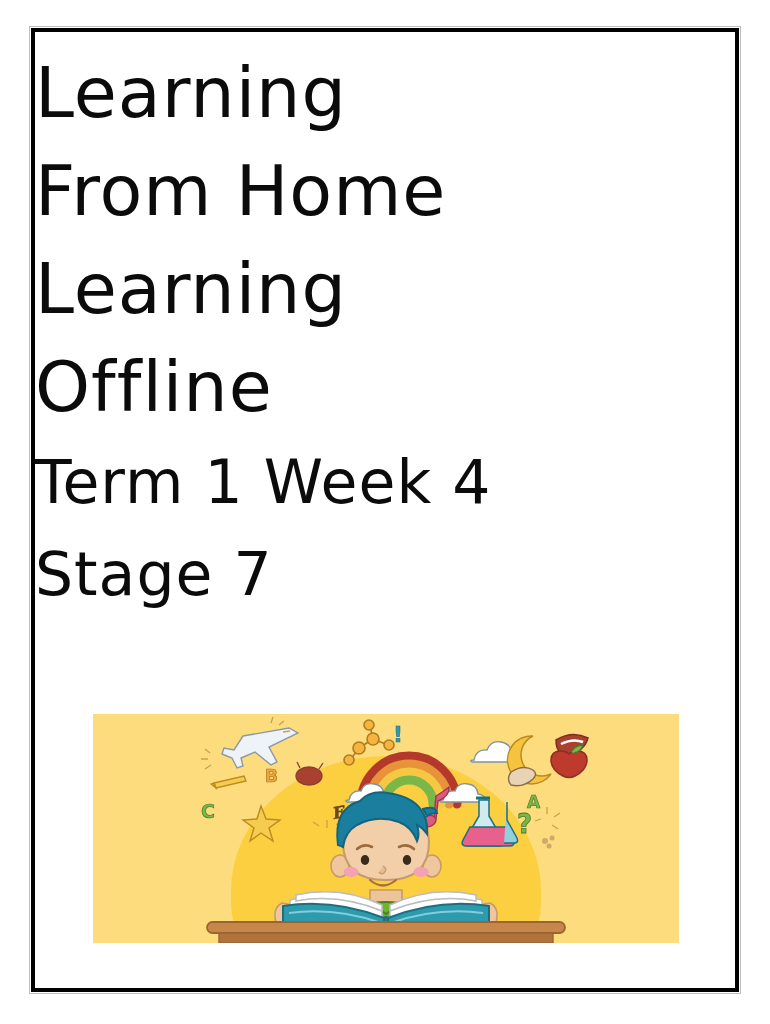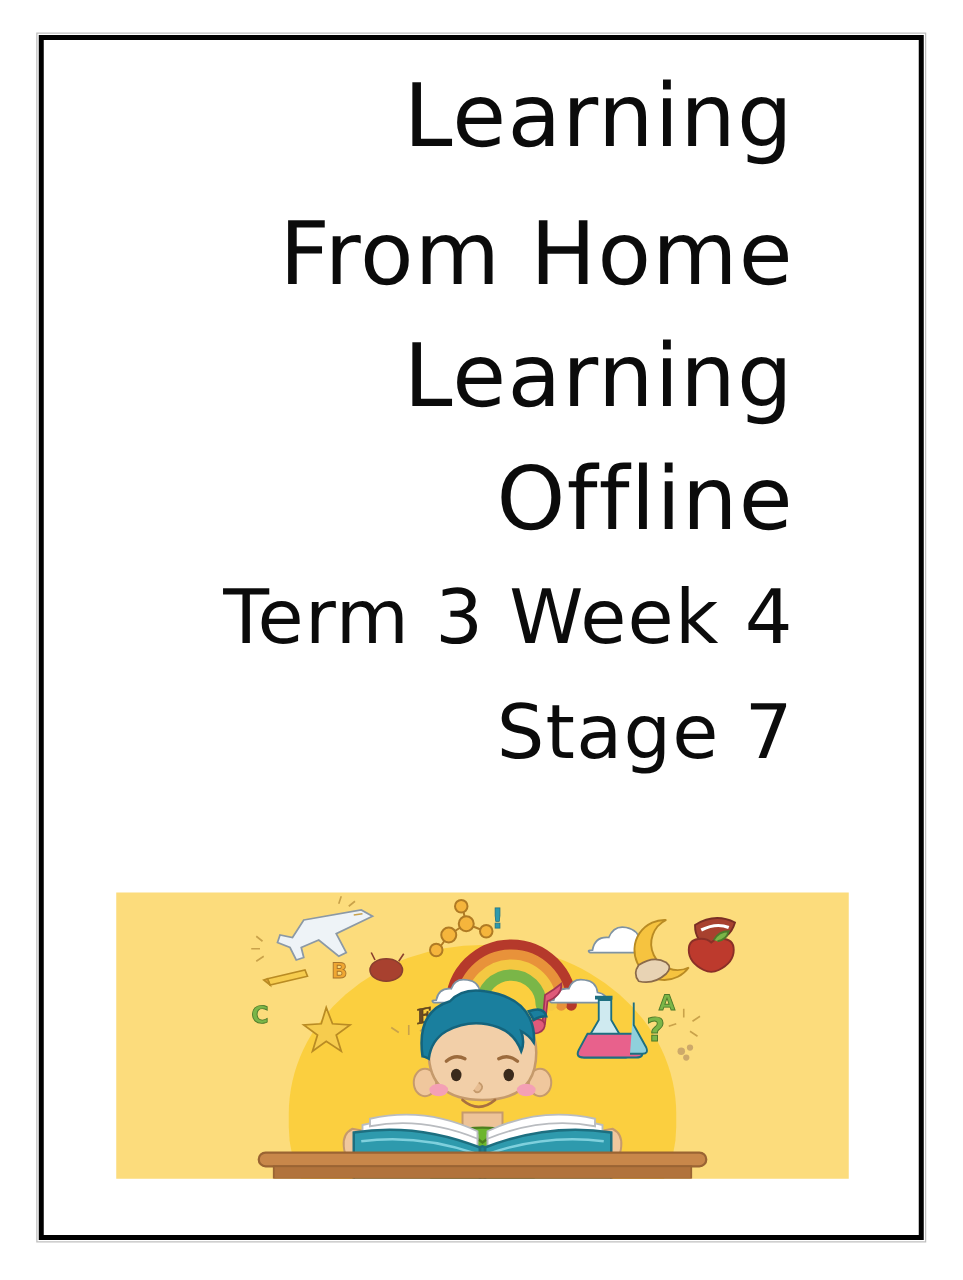--- a/index.html
+++ b/index.html
@@ -42,31 +42,31 @@
     box-sizing: border-box;
     background: #ffffff;
   }
 
   
   .title-block {
     position: absolute;
     left: 35px;
     top: 32px;
     width: 600px;
-    text-align: right;
+    text-align: left;
   }
   .title-line {
     font-family: "DejaVu Sans", sans-serif;
     font-weight: 400;
     color: #0b0b0b;
     letter-spacing: 1px;
     white-space: nowrap;
   }
   .title-line.l1 { font-size: 70px; line-height: 98px; margin-top: 12px; }
-  .title-line.l2 { font-size: 70px; line-height: 98px; margin-top: 12px; }
+  .title-line.l2 { font-size: 70px; line-height: 98px; }
   .title-line.l3 { font-size: 70px; line-height: 98px; }
   .title-line.l4 { font-size: 70px; line-height: 98px; }
   .title-line.l5 { font-size: 60px; line-height: 92px; }
   .title-line.l6 { font-size: 60px; line-height: 92px; }
 
   
   .illustration {
     position: absolute;
     left: 93px;
     top: 714px;
@@ -100,21 +100,21 @@
 
   <div class="page-border-outer"></div>
 
   <div class="page-border"></div>
 
   <div class="title-block">
     <div class="title-line l1">Learning</div>
     <div class="title-line l2">From Home</div>
     <div class="title-line l3">Learning</div>
     <div class="title-line l4">Offline</div>
-    <div class="title-line l5">Term 3 Week 4</div>
+    <div class="title-line l5">Term 1 Week 4</div>
     <div class="title-line l6">Stage 7</div>
   </div>
 
   <div class="illustration">
     <div class="glow"></div>
 
     <svg class="art-svg" viewBox="0 0 586 229" xmlns="http://www.w3.org/2000/svg">
 
       <g stroke="#8c99a5" stroke-width="1.4" fill="#eef3f7">
         <path d="M150 22 L196 14 L205 19 L176 33 L184 48 L178 51 L162 38 L148 44 L150 52 L144 54 L139 44 L129 40 L131 34 L141 36 Z"></path>

